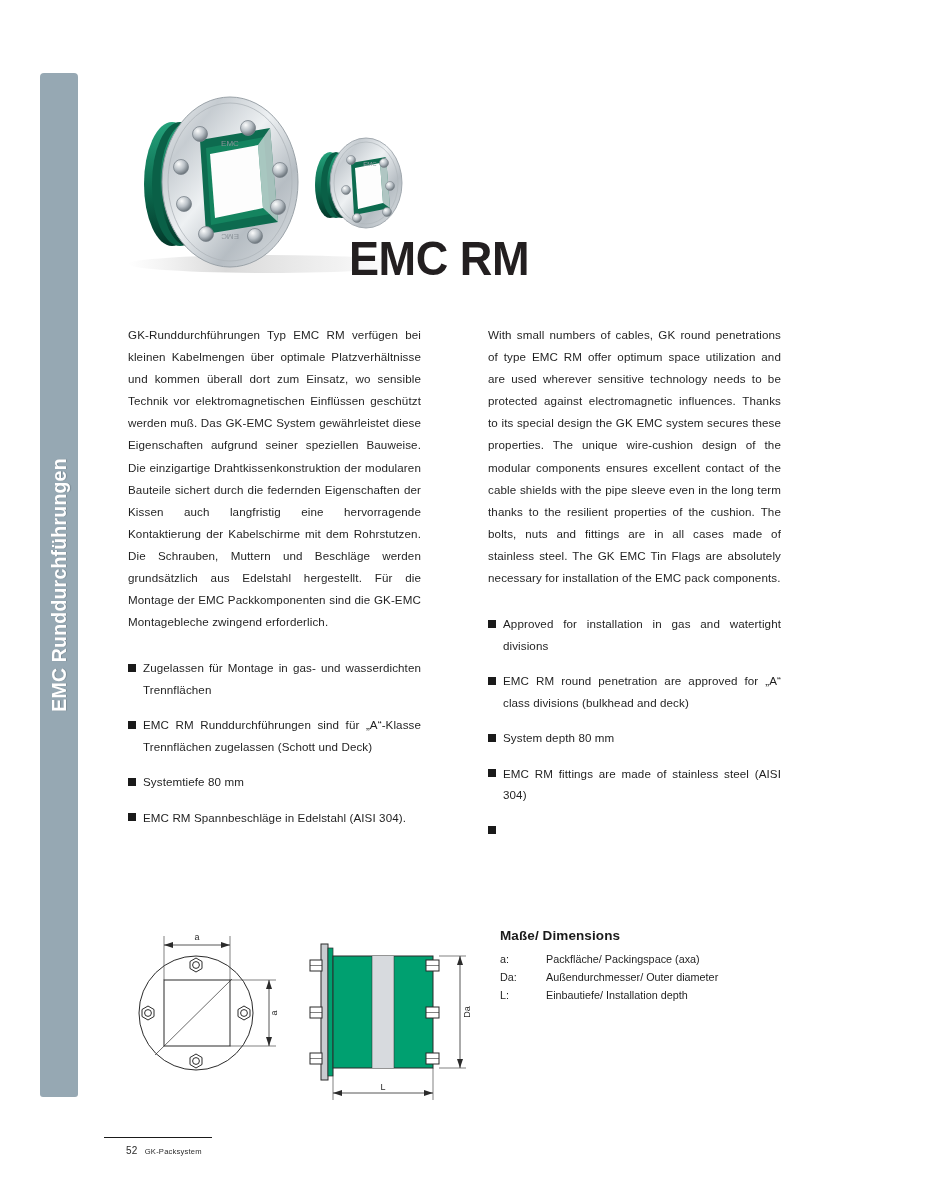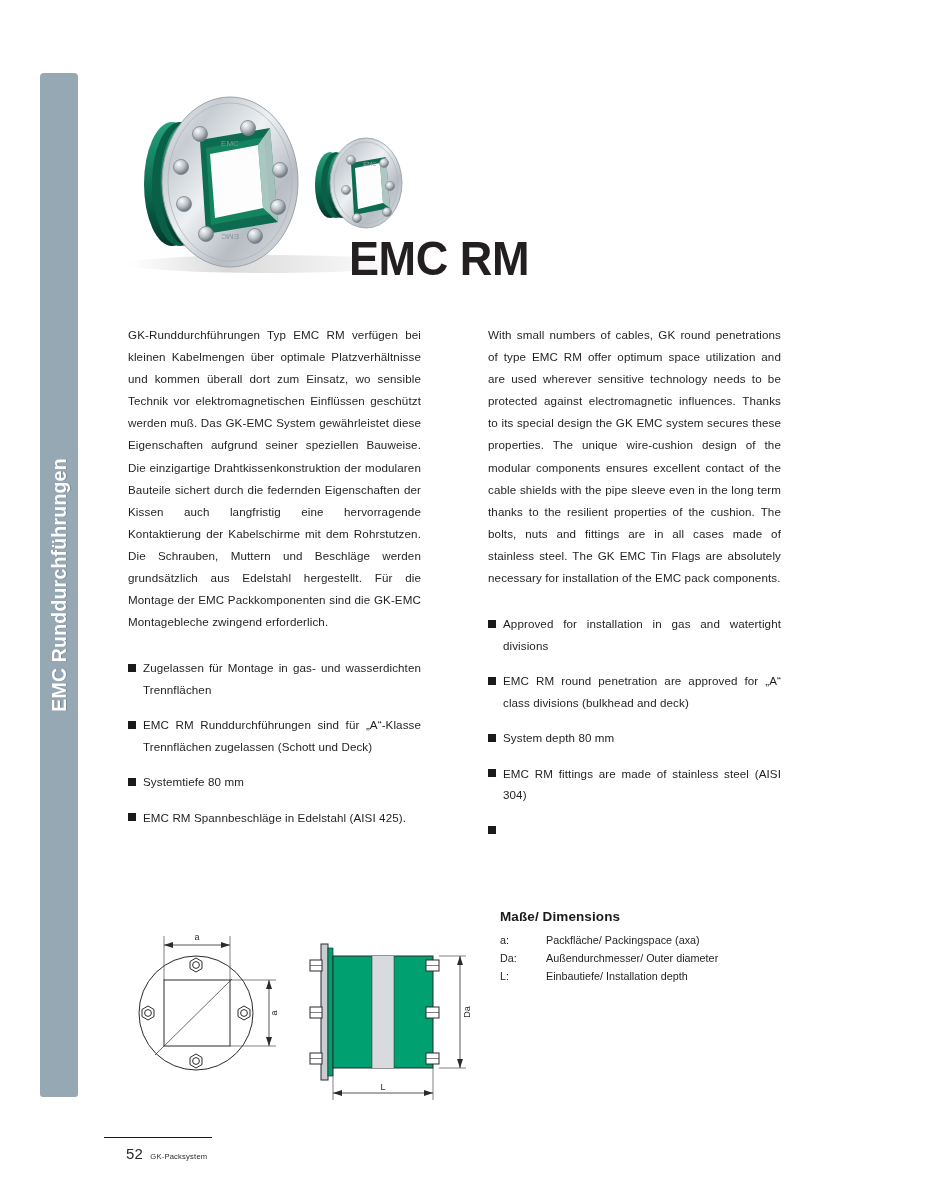--- a/index.html
+++ b/index.html
@@ -57,38 +57,38 @@
   .bullet-list li .sq{
     position:absolute; left:0; top:6.5px;
     width:8px; height:8px; background:#1a1a1a;
   }
 
   
   #drawing-front{ position:absolute; left:126px; top:918px; width:162px; height:180px; }
   #drawing-side { position:absolute; left:298px; top:932px; width:182px; height:178px; }
 
   
-  #dims{ position:absolute; left:500px; top:909px; width:300px; }
+  #dims{ position:absolute; left:500px; top:928px; width:300px; }
   #dims-title{
     font-size:13.5px; font-weight:bold; color:#1a1a1a;
     font-family:"Liberation Sans Narrow","Liberation Sans",sans-serif;
     margin-bottom:7px; letter-spacing:.1px;
   }
   #dims table{ border-collapse:collapse; }
   #dims td{
     font-size:10.8px; line-height:18px; color:#1f1f1f;
     vertical-align:top; padding:0;
   }
   #dims td.key{ width:46px; }
 
   
   #footer{ position:absolute; left:104px; top:1137px; width:250px; }
   #footer-rule{ width:108px; height:1.4px; background:#1a1a1a; }
   #footer-line{ margin-top:7px; font-size:8.4px; color:#2a2a2a; letter-spacing:.1px; }
-  #footer-page{ font-size:15px; margin-right:5px;padding-left:22px; }
+  #footer-page{ font-size:10px; margin-right:5px;padding-left:22px; }
   #footer-brand{ font-size:7.6px; letter-spacing:.2px; }
 </style>
 </head>
 <body>
 
 <div id="side-tab">
   <div id="side-tab-label">EMC Runddurchführungen</div>
 </div>
 
 <div id="hero">
@@ -190,21 +190,21 @@
     <li>
       <span class="sq"></span>
       <span>EMC RM Runddurchführungen sind für „A“-Klasse Trennflächen zugelassen (Schott und Deck)</span>
     </li>
     <li>
       <span class="sq"></span>
       <span>Systemtiefe 80 mm</span>
     </li>
     <li>
       <span class="sq"></span>
-      <span>EMC RM Spannbeschläge in Edelstahl (AISI 425).</span>
+      <span>EMC RM Spannbeschläge in Edelstahl (AISI 304).</span>
     </li>
   </ul>
 </div>
 
 <div class="col" id="col-en">
   <p class="body-par">With small numbers of cables, GK round penetrations of type EMC RM offer optimum space utilization and are used wherever sensitive technology needs to be protected against electromagnetic influences. Thanks to its special design the GK EMC system secures these properties. The unique wire-cushion design of the modular components ensures excellent contact of the cable shields with the pipe sleeve even in the long term thanks to the resilient properties of the cushion. The bolts, nuts and fittings are in all cases made of stainless steel. The GK EMC Tin Flags are absolutely necessary for installation of the EMC pack components.</p>
   <ul class="bullet-list">
     <li>
       <span class="sq"></span>
       <span>Approved for installation in gas and watertight divisions</span>

